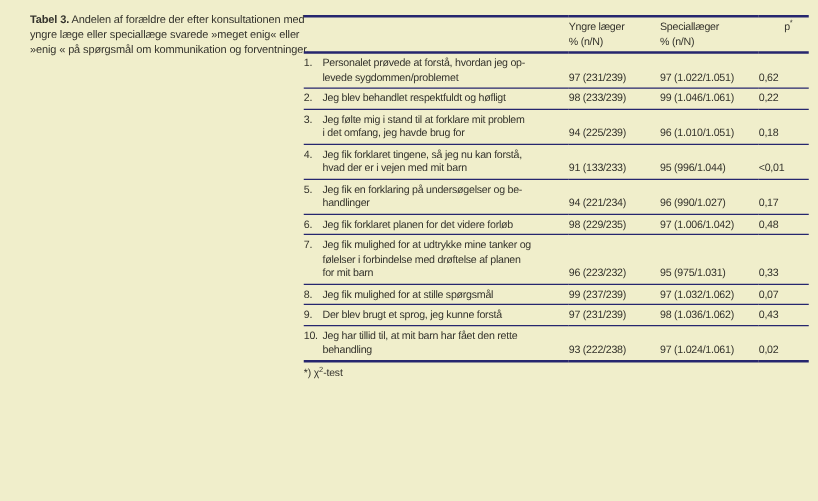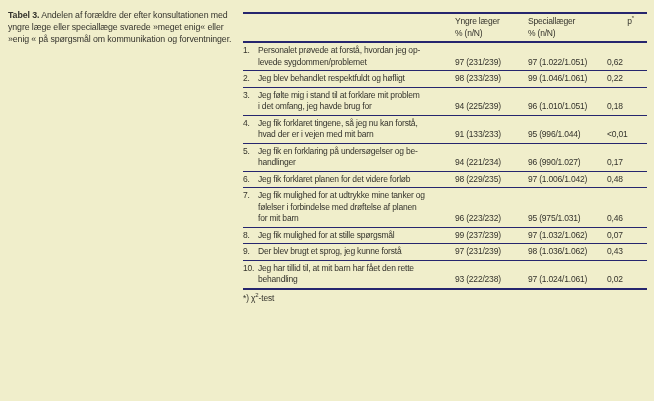--- a/index.html
+++ b/index.html
@@ -10,21 +10,21 @@
   html,body{margin:0;padding:0;}
   body{
     width:654px;height:401px;
     background:var(--bg);
     font-family:"Liberation Sans",sans-serif;
     color:var(--ink);
     overflow:hidden;
   }
   .page{position:relative;width:654px;height:401px;}
   .caption{
-    position:absolute;left:8px;top:9px;width:234px;
+    position:absolute;left:24px;top:9px;width:234px;
     font-size:8.8px;line-height:12.2px;
     letter-spacing:-0.1px;
   }
   .caption b{font-weight:bold;}
   .tablewrap{position:absolute;left:243px;top:12px;width:404px;}
   table{
     width:404px;border-collapse:collapse;table-layout:fixed;
     font-size:8.5px;line-height:11.5px;letter-spacing:-0.2px;
     color:var(--ink);
   }
@@ -158,21 +158,21 @@
           <td>
               <div class="qflex">
                 <span class="num">7.</span>
                 <span class="qtext">Jeg fik mulighed for at udtrykke mine tanker og
 følelser i forbindelse med drøftelse af planen
 for mit barn</span>
               </div>
             </td>
           <td class="v">96 (223/232)</td>
           <td class="v">95 (975/1.031)</td>
-          <td class="pv">0,46</td>
+          <td class="pv">0,33</td>
         </tr>
         <tr>
           <td>
               <div class="qflex">
                 <span class="num">8.</span>
                 <span class="qtext">Jeg fik mulighed for at stille spørgsmål</span>
               </div>
             </td>
           <td class="v">99 (237/239)</td>
           <td class="v">97 (1.032/1.062)</td>

